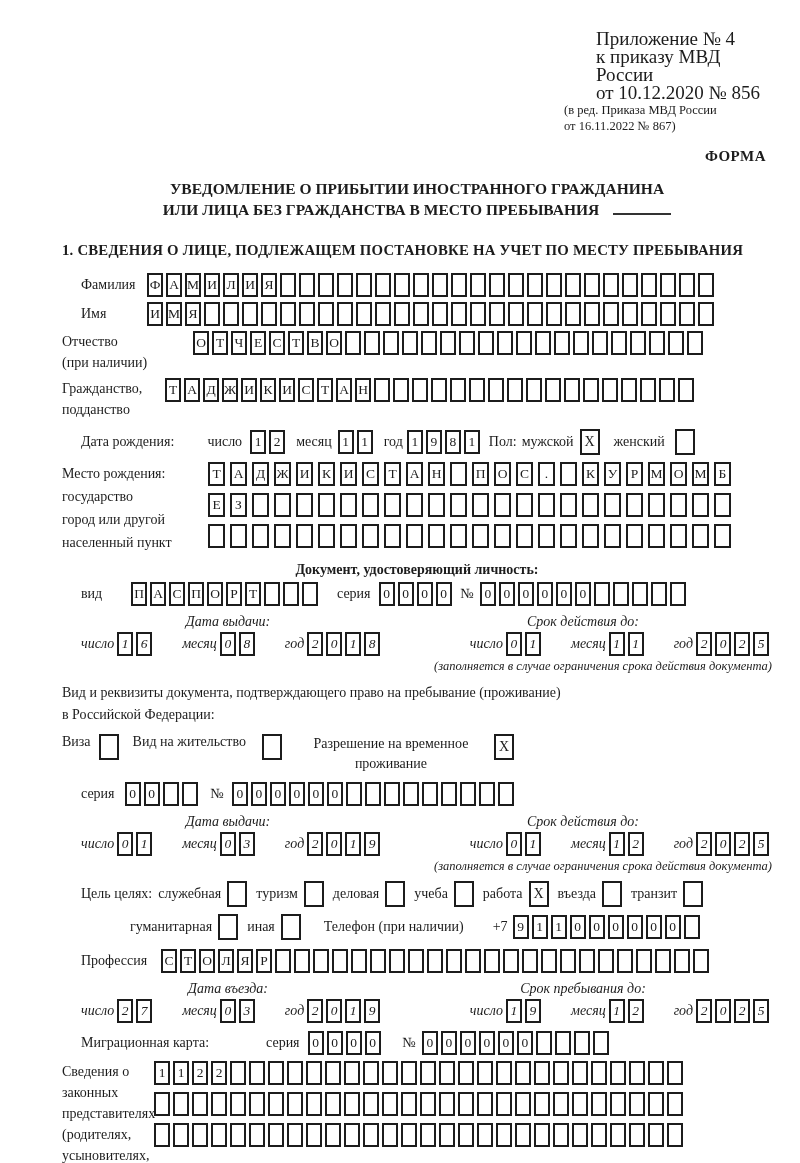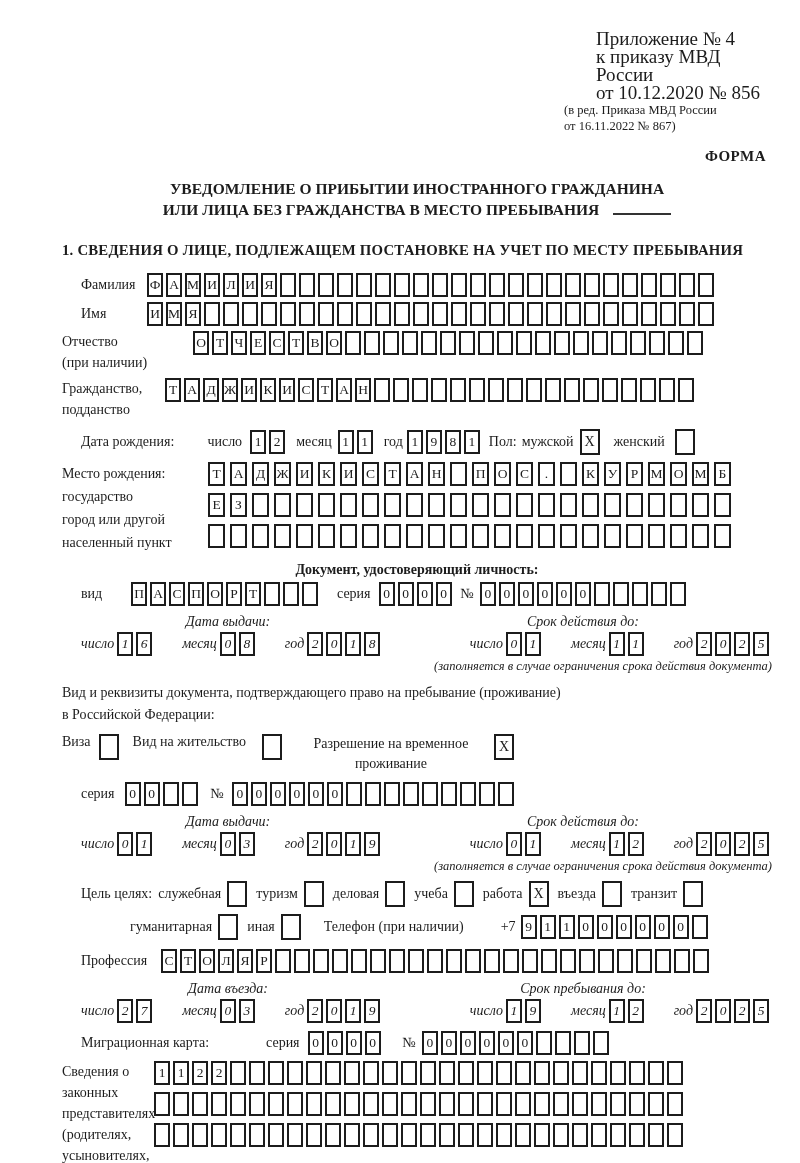--- a/index.html
+++ b/index.html
@@ -581,21 +581,21 @@
     <span class="purpose-row" style="margin-top:0;">
         <span class="opt">
           <span class="opt-t">гуманитарная</span>
           <span class="cbox"></span>
         </span>
         <span class="opt">
           <span class="opt-t">иная</span>
           <span class="cbox"></span>
         </span>
       </span>
-    <span class="lbl" style="margin:0 18px 0 14px;">Телефон (при наличии)</span>
+    <span class="lbl" style="margin:0 10px 0 14px;">Телефон (при наличии)</span>
     <span class="lbl" style="margin-right:5px;">+7</span>
     <span class="cells">
         <span class="cell">9</span>
         <span class="cell">1</span>
         <span class="cell">1</span>
         <span class="cell">0</span>
         <span class="cell">0</span>
         <span class="cell">0</span>
         <span class="cell">0</span>
         <span class="cell">0</span>

